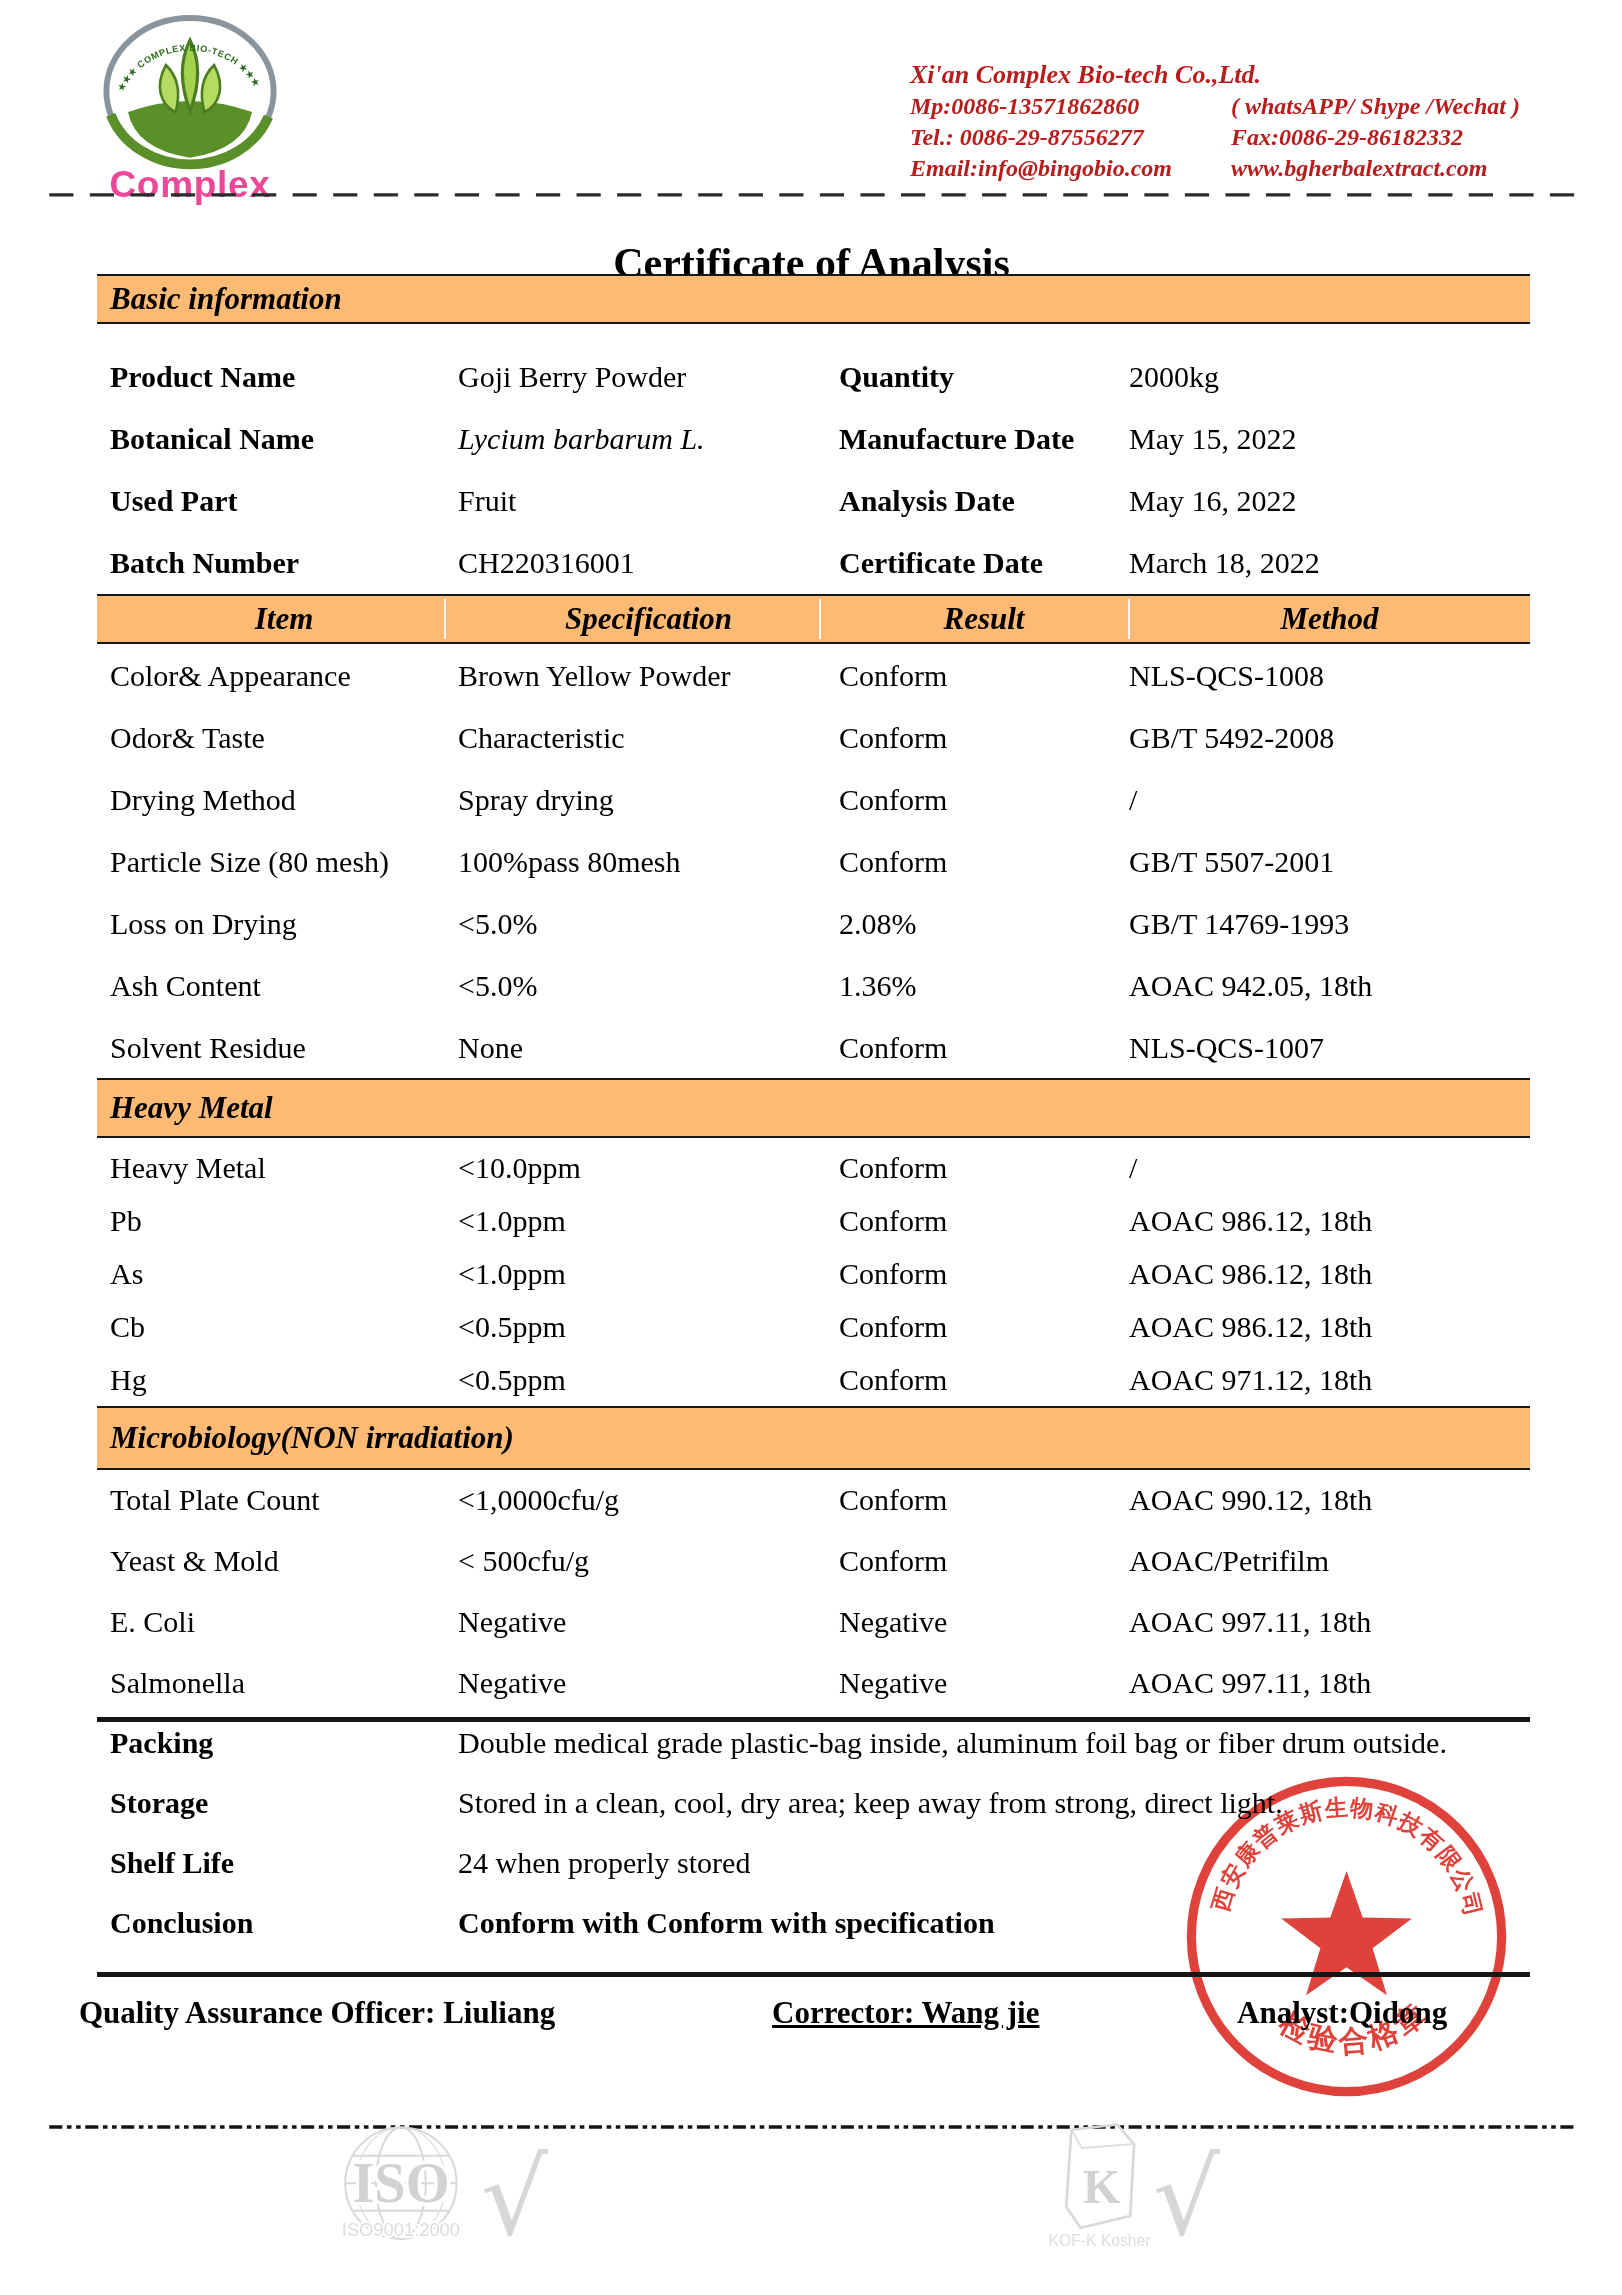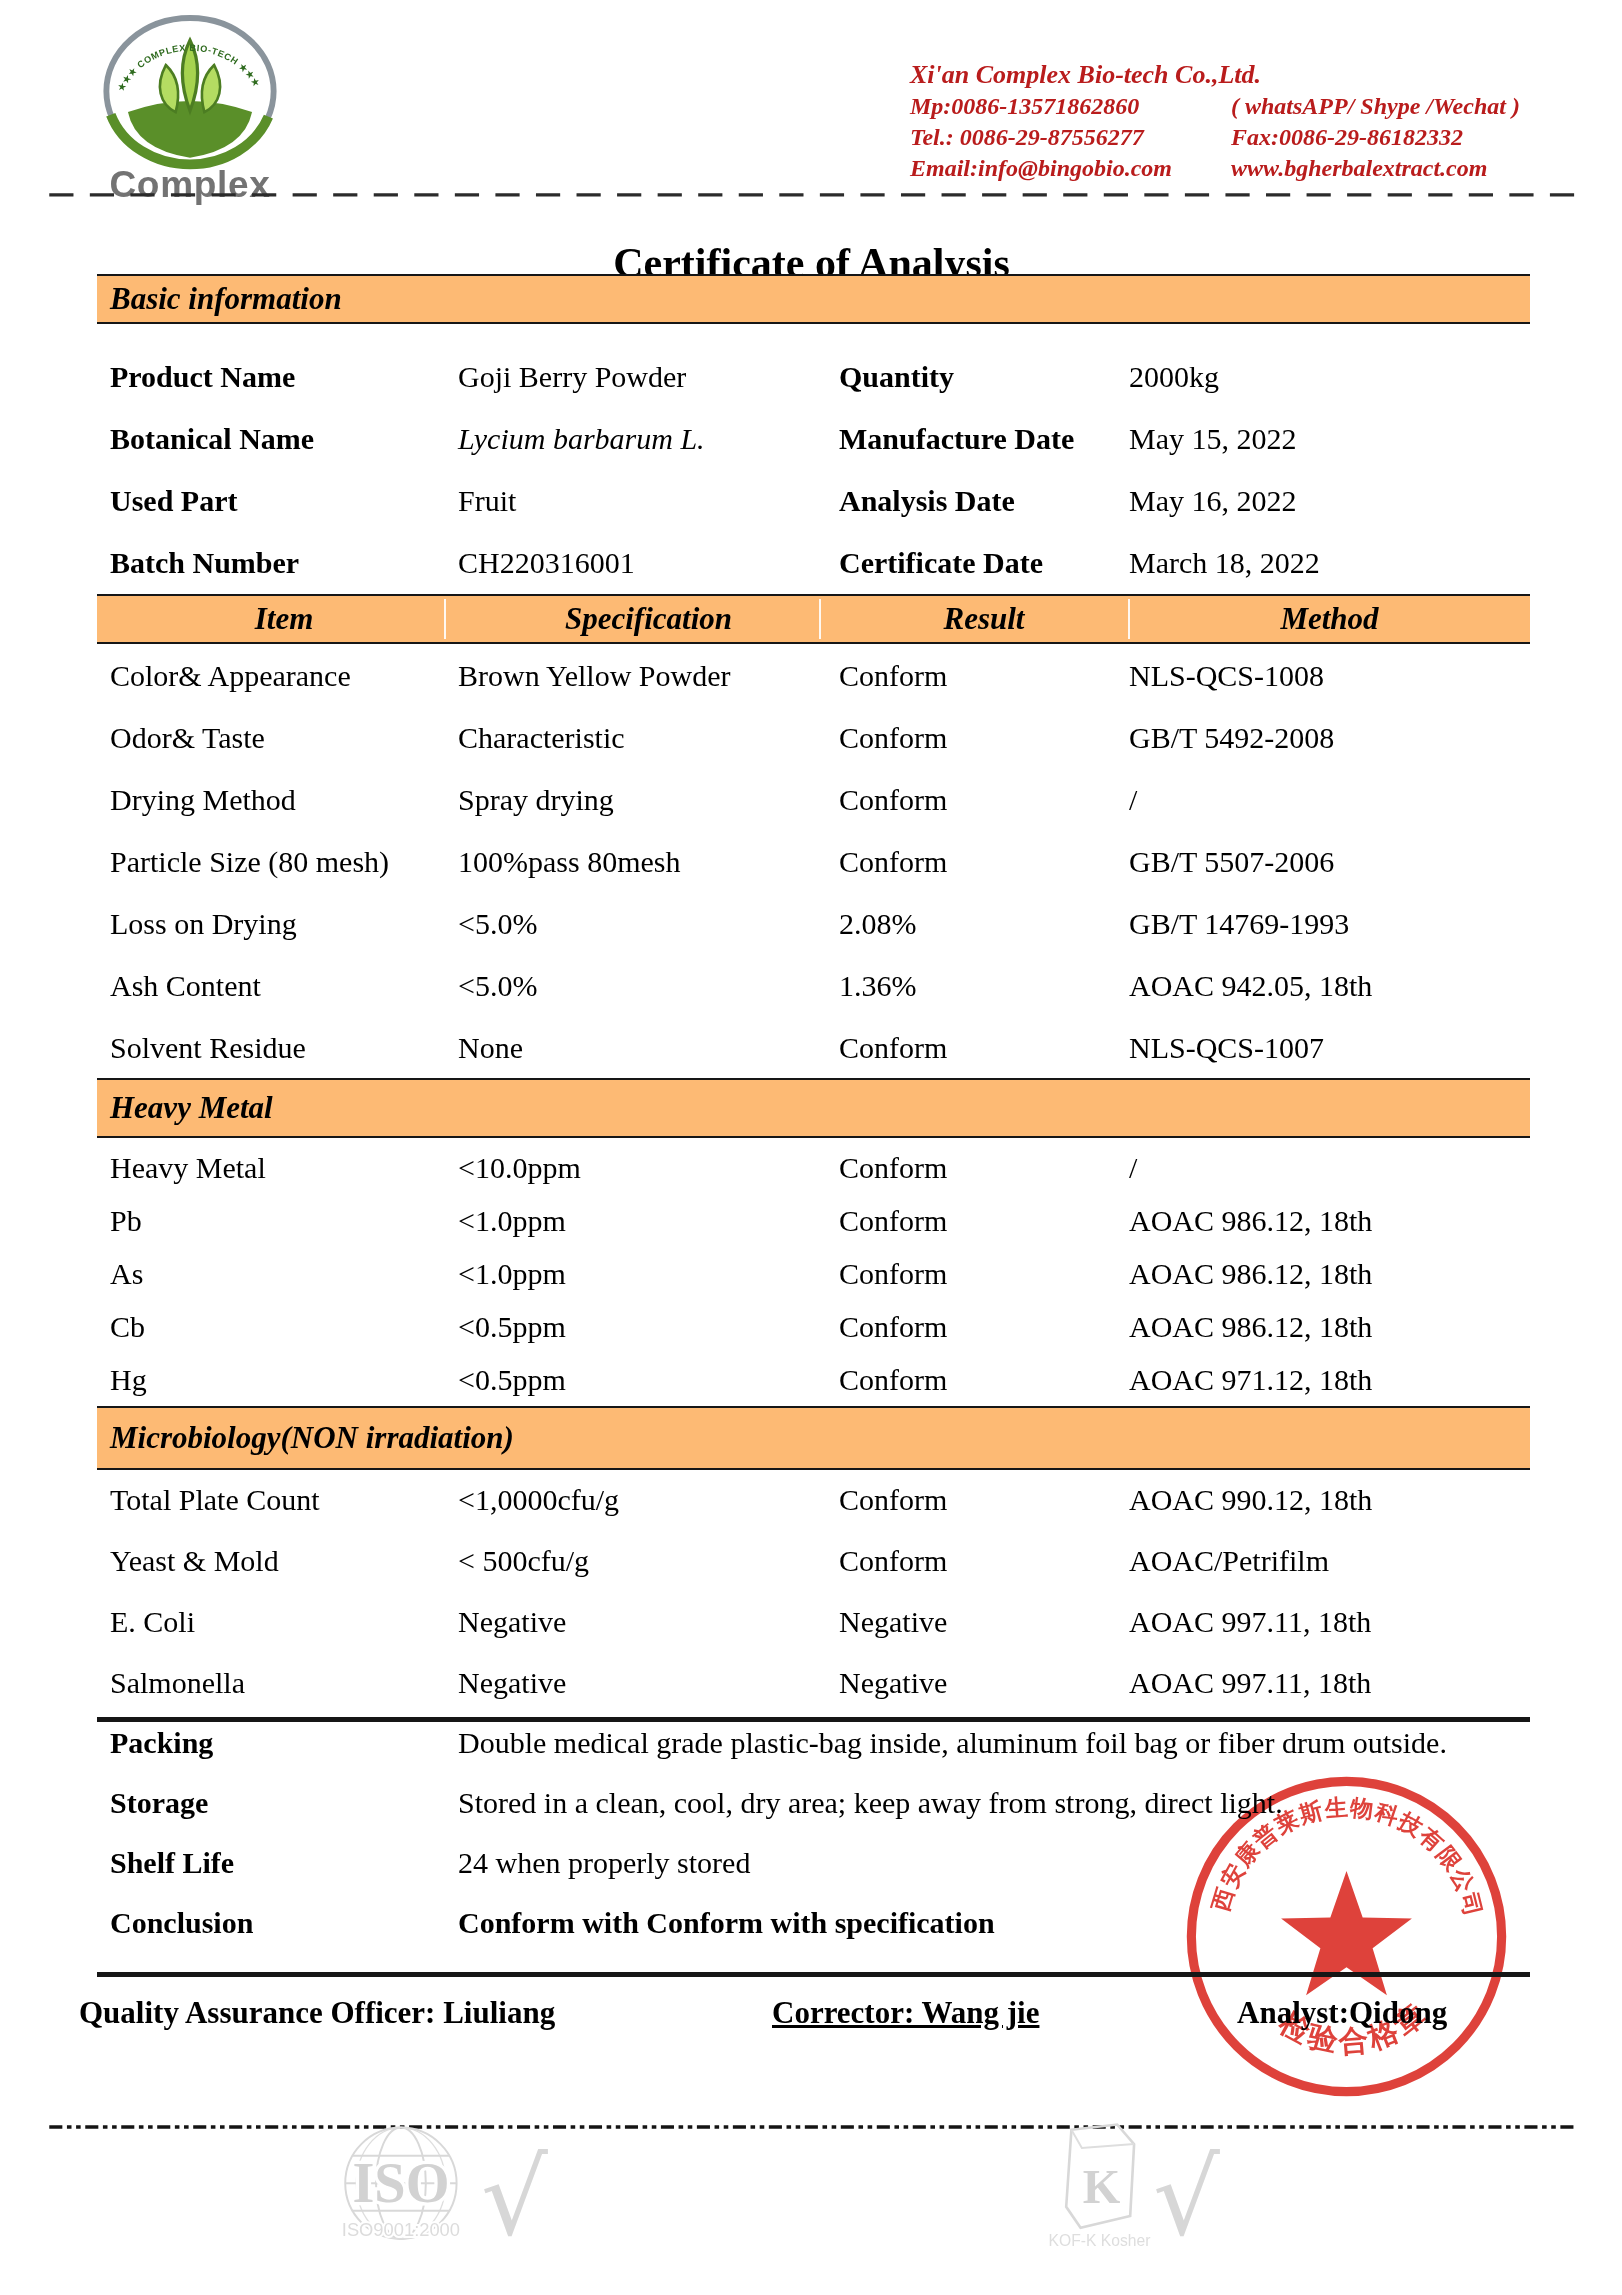--- a/index.html
+++ b/index.html
@@ -81,21 +81,21 @@
     <path d="M113,78 C132,96 136,120 128,150 C104,138 96,110 113,78 Z" fill="#b4dc62" stroke="#4c7d22" stroke-width="4"></path>
     <path d="M187,78 C168,96 164,120 172,150 C196,138 204,110 187,78 Z" fill="#b4dc62" stroke="#4c7d22" stroke-width="4"></path>
     <path d="M150,40 C166,72 166,106 150,148 C134,106 134,72 150,40 Z" fill="#a6d34f" stroke="#4c7d22" stroke-width="5"></path>
     <defs>
         <path id="logoArc" d="M45,125 A110,98 0 0 1 255,125" fill="none"></path>
       </defs>
     <text font-family="Liberation Sans, sans-serif" font-size="14" font-weight="bold" fill="#2f6b1f" letter-spacing="1">
       <textPath href="#logoArc" startOffset="6">★★★ COMPLEX BIO-TECH ★★★</textPath>
     </text>
   </svg>
-  <div class="brand-word" style="color:#737373">Complex</div>
+  <div class="brand-word" style="color:#ec4899">Complex</div>
 
   <div class="company" style="color:#b91c1c">
     <div class="c-name">Xi'an Complex Bio-tech Co.,Ltd.</div>
     <div class="c-row">
       <span>Mp:0086-13571862860</span>
       <span>( whatsAPP/ Shype /Wechat )</span>
     </div>
     <div class="c-row">
       <span>Tel.: 0086-29-87556277</span>
       <span>Fax:0086-29-86182332</span>
@@ -171,21 +171,21 @@
     <div class="row4">
       <span class="cell c1">Drying Method</span>
       <span class="cell">Spray drying</span>
       <span class="cell">Conform</span>
       <span class="cell">/</span>
     </div>
     <div class="row4">
       <span class="cell c1">Particle Size (80 mesh)</span>
       <span class="cell">100%pass 80mesh</span>
       <span class="cell">Conform</span>
-      <span class="cell">GB/T 5507-2006</span>
+      <span class="cell">GB/T 5507-2001</span>
     </div>
     <div class="row4">
       <span class="cell c1">Loss on Drying</span>
       <span class="cell">&lt;5.0%</span>
       <span class="cell">2.08%</span>
       <span class="cell">GB/T 14769-1993</span>
     </div>
     <div class="row4">
       <span class="cell c1">Ash Content</span>
       <span class="cell">&lt;5.0%</span>

